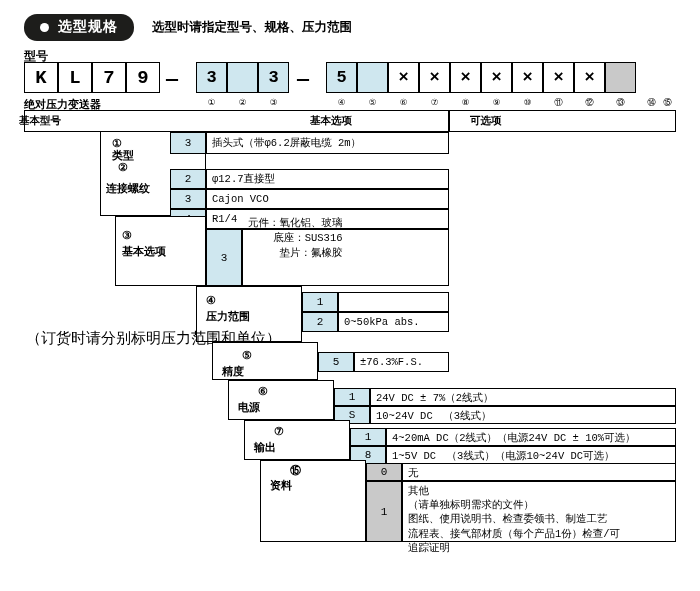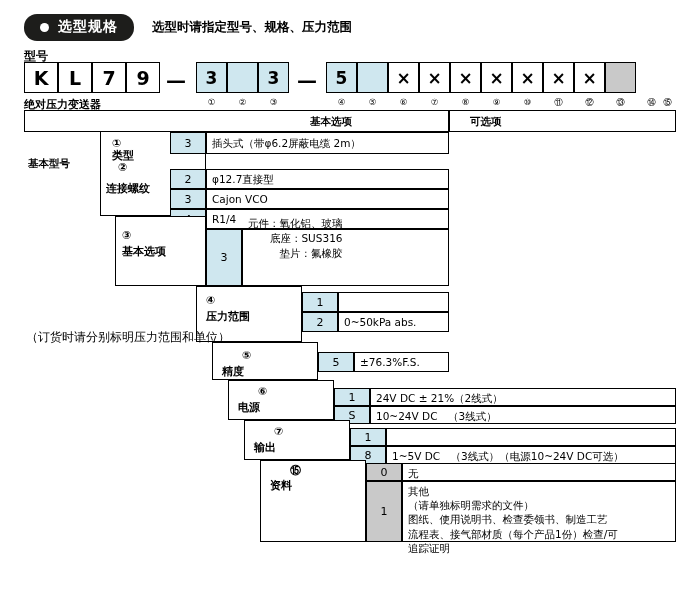--- a/index.html
+++ b/index.html
@@ -5,21 +5,21 @@
   html,body{margin:0;padding:0;}
   body{
     width:700px;height:591px;
     background:#ffffff;
     font-family:"DejaVu Sans","Liberation Sans",sans-serif;
     font-size:11px;
     color:#000;
     position:relative;
     overflow:hidden;
   }
-  .page{position:relative;width:700px;height:580px;}
+  .page{position:relative;width:700px;height:580px;font-family:Liberation Mono, monospace;}
 
   
   .hdr{position:absolute;left:24px;top:14px;display:flex;align-items:center;}
   .hdr-pill{
     background:#1d1d1b;color:#fff;border-radius:13px;
     padding:4px 16px 5px 16px;font-size:14px;font-weight:bold;letter-spacing:1px;
     display:flex;align-items:center;
   }
   .hdr-dot{
     width:9px;height:9px;border-radius:50%;background:#fff;margin-right:9px;display:inline-block;
@@ -46,21 +46,21 @@
   .numc{position:absolute;font-size:8.5px;text-align:center;}
 
   
   .bx{position:absolute;border:1px solid #000;box-sizing:border-box;background:#fff;}
   .bx.blue{background:#cfe7ef;}
   .bx.gray{background:#c9c9c9;}
   .bxt{position:absolute;font-size:10.5px;line-height:1.45;}
   .ctr{display:flex;align-items:center;justify-content:center;text-align:center;font-size:11px;}
   .lbl{position:absolute;font-size:11px;font-weight:bold;line-height:1.5;}
 
-  .note{position:absolute;font-size:12px;}
+  .note{position:absolute;font-size:15px;}
   .foot{position:absolute;left:24px;top:551px;font-size:11px;}
 </style>
 </head>
 <body>
 
 <div class="page">
 
   <div class="hdr">
     <div class="hdr-pill">
       <span class="hdr-dot"></span>
@@ -107,21 +107,21 @@
   <div class="numc" style="left:450px;top:97px;width:31px;">⑧</div>
   <div class="numc" style="left:481px;top:97px;width:31px;">⑨</div>
   <div class="numc" style="left:512px;top:97px;width:31px;">⑩</div>
   <div class="numc" style="left:543px;top:97px;width:31px;">⑪</div>
   <div class="numc" style="left:574px;top:97px;width:31px;">⑫</div>
   <div class="numc" style="left:605px;top:97px;width:31px;">⑬</div>
   <div class="numc" style="left:636px;top:97px;width:31px;">⑭</div>
   <div class="numc" style="left:652px;top:97px;width:31px;">⑮</div>
 
   <div class="bx" style="left:24px;top:110px;width:425px;height:22px;"></div>
-  <div class="bxt" style="left:28px;top:114px;font-weight:bold;margin-top:42px;">基本型号</div>
+  <div class="bxt" style="left:19px;top:114px;font-weight:bold;">基本型号</div>
 
   <div class="bx" style="left:449px;top:110px;width:227px;height:22px;"></div>
   <div class="bxt" style="left:470px;top:114px;font-weight:bold;">可选项</div>
 
   <div class="bxt" style="left:310px;top:114px;font-weight:bold;">基本选项</div>
 
   <div class="bx" style="left:100px;top:132px;width:676px;height:0;border:none;"></div>
 
   <div class="bx" style="left:100px;top:132px;width:106px;height:84px;border-top:none;"></div>
   <div class="lbl" style="left:112px;top:136px;">①</div>
@@ -177,32 +177,33 @@
   <div class="bx blue ctr" style="left:318px;top:352px;width:36px;height:20px;">5</div>
   <div class="bx" style="left:354px;top:352px;width:95px;height:20px;"></div>
   <div class="bxt" style="left:360px;top:355px;">±76.3%F.S.</div>
 
   <div class="bx" style="left:228px;top:380px;width:106px;height:40px;"></div>
   <div class="lbl" style="left:258px;top:384px;">⑥</div>
   <div class="lbl" style="left:238px;top:400px;">电源</div>
 
   <div class="bx blue ctr" style="left:334px;top:388px;width:36px;height:18px;">1</div>
   <div class="bx" style="left:370px;top:388px;width:306px;height:18px;"></div>
-  <div class="bxt" style="left:376px;top:391px;">24V DC ± 21%（2线式）</div>
+  <div class="bxt" style="left:376px;top:391px;">24V DC ± 7%（2线式）</div>
 
   <div class="bx blue ctr" style="left:334px;top:406px;width:36px;height:18px;">S</div>
   <div class="bx" style="left:370px;top:406px;width:306px;height:18px;"></div>
   <div class="bxt" style="left:376px;top:409px;">10~24V DC　（3线式）</div>
 
   <div class="bx" style="left:244px;top:420px;width:106px;height:40px;"></div>
   <div class="lbl" style="left:274px;top:424px;">⑦</div>
   <div class="lbl" style="left:254px;top:440px;">输出</div>
 
   <div class="bx blue ctr" style="left:350px;top:428px;width:36px;height:18px;">1</div>
   <div class="bx" style="left:386px;top:428px;width:290px;height:18px;"></div>
+  <div class="bxt" style="left:392px;top:431px;">4~20mA DC（2线式）（电源24V DC ± 10%可选）</div>
 
   <div class="bx blue ctr" style="left:350px;top:446px;width:36px;height:18px;">8</div>
   <div class="bx" style="left:386px;top:446px;width:290px;height:18px;"></div>
   <div class="bxt" style="left:392px;top:449px;">1~5V DC　（3线式）（电源10~24V DC可选）</div>
 
   <div class="bx" style="left:260px;top:460px;width:106px;height:82px;"></div>
   <div class="lbl" style="left:290px;top:463px;">⑮</div>
   <div class="lbl" style="left:270px;top:478px;">资料</div>
 
   <div class="bx gray ctr" style="left:366px;top:463px;width:36px;height:18px;">0</div>

